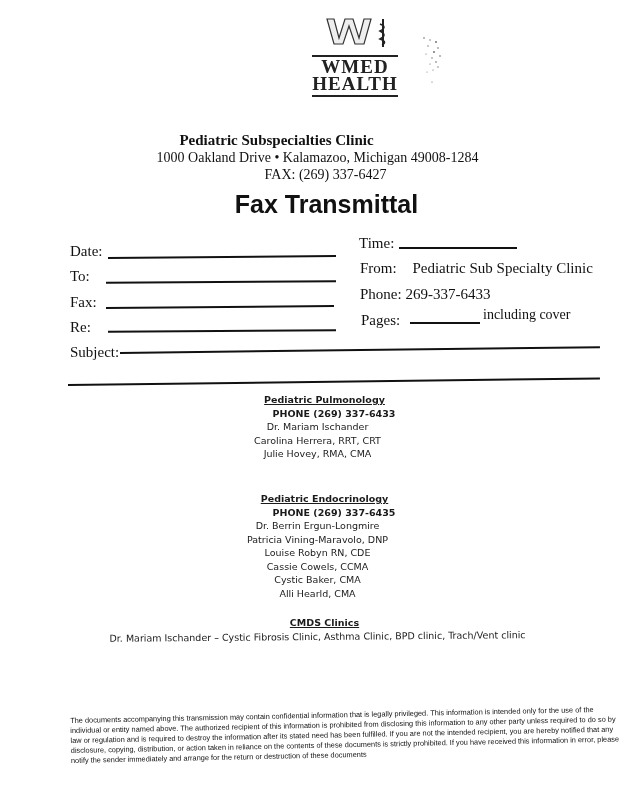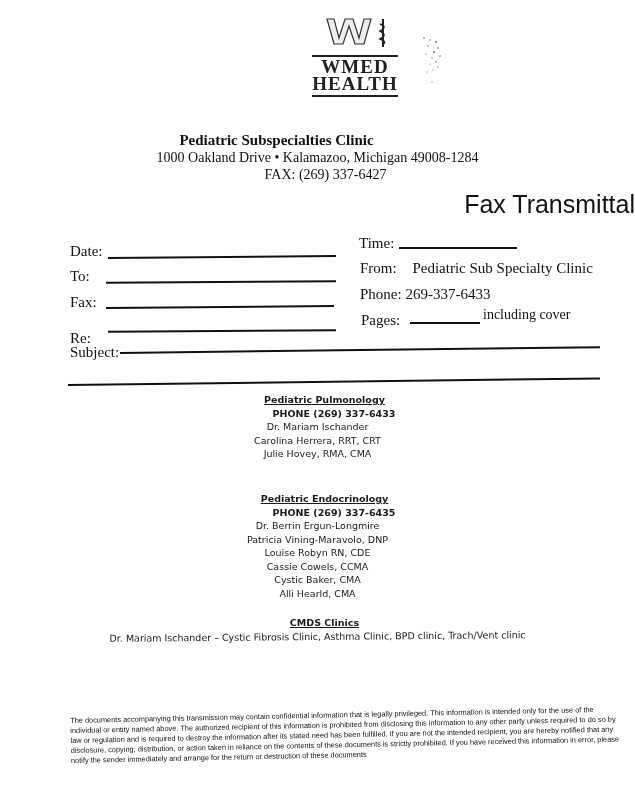--- a/index.html
+++ b/index.html
@@ -15,21 +15,21 @@
     .logo-text.l1 { top: 40px; }
     .logo-text.l2 { top: 57px; }
     .logo-rule-bot { position: absolute; left: 0; top: 77px; width: 86px; height: 1.5px; background: #222; }
 
     .speckle { left: 418px; top: 34px; width: 30px; height: 50px; }
 
     
     .clinic-name { left: 0; width: 521px; top: 132px; text-align: center; font-family: "Liberation Serif", serif; font-weight: bold; font-size: 15px; margin-left: 16px; }
     .clinic-address { left: 0; width: 635px; top: 150px; text-align: center; box-sizing: border-box; font-family: "Liberation Serif", serif; font-size: 14px; }
     .clinic-fax { left: 0; width: 635px; top: 167px; text-align: center; padding-left: 16px; box-sizing: border-box; font-family: "Liberation Serif", serif; font-size: 14px; }
-    .doc-title { left: 0; width: 635px; top: 190px; text-align: right; padding-left: 18px; box-sizing: border-box; font-family: "Liberation Sans", sans-serif; font-weight: normal; font-size: 25px; }
+    .doc-title { left: 0; width: 635px; top: 190px; text-align: center; padding-left: 18px; box-sizing: border-box; font-family: "Liberation Sans", sans-serif; font-weight: bold; font-size: 25px; }
 
     
     .field-label { font-family: "Liberation Serif", serif; font-size: 15px; }
     .field-line { height: 1.5px; background: #111; }
 
     
     .dir { left: 0; width: 635px; text-align: center; font-family: "DejaVu Sans", sans-serif; font-size: 9.5px; line-height: 13.5px; color: #1a1a1a; }
     .dir .hd { font-weight: bold; text-decoration: underline; padding-left: 14px; }
     .dir .ph { font-weight: bold; padding-left: 33px; }
 
@@ -79,21 +79,21 @@
 
 <div class="abs field-label" style="left:70px; top:243px;">Date:</div>
 <div class="abs field-line" style="left:108px; top:256px; width:228px; transform:rotate(-0.5deg);"></div>
 
 <div class="abs field-label" style="left:70px; top:268px;">To:</div>
 <div class="abs field-line" style="left:106px; top:281px; width:230px; transform:rotate(-0.4deg);"></div>
 
 <div class="abs field-label" style="left:70px; top:294px;">Fax:</div>
 <div class="abs field-line" style="left:106px; top:306px; width:228px; transform:rotate(-0.5deg);"></div>
 
-<div class="abs field-label" style="left:70px; top:330px;">Re:</div>
+<div class="abs field-label" style="left:70px; top:319px;">Re:</div>
 <div class="abs field-line" style="left:108px; top:330px; width:228px; transform:rotate(-0.4deg);"></div>
 
 <div class="abs field-label" style="left:70px; top:344px;">Subject:</div>
 <div class="abs field-line" style="left:120px; top:352px; width:480px; transform:rotate(-0.7deg); transform-origin:left;"></div>
 <div class="abs field-line" style="left:68px; top:384px; width:532px; transform:rotate(-0.7deg); transform-origin:left;"></div>
 
 <div class="abs field-label" style="left:359px; top:235px;">Time:</div>
 <div class="abs field-line" style="left:399px; top:247px; width:118px;"></div>
 
 <div class="abs field-label" style="left:360px; top:260px;">

